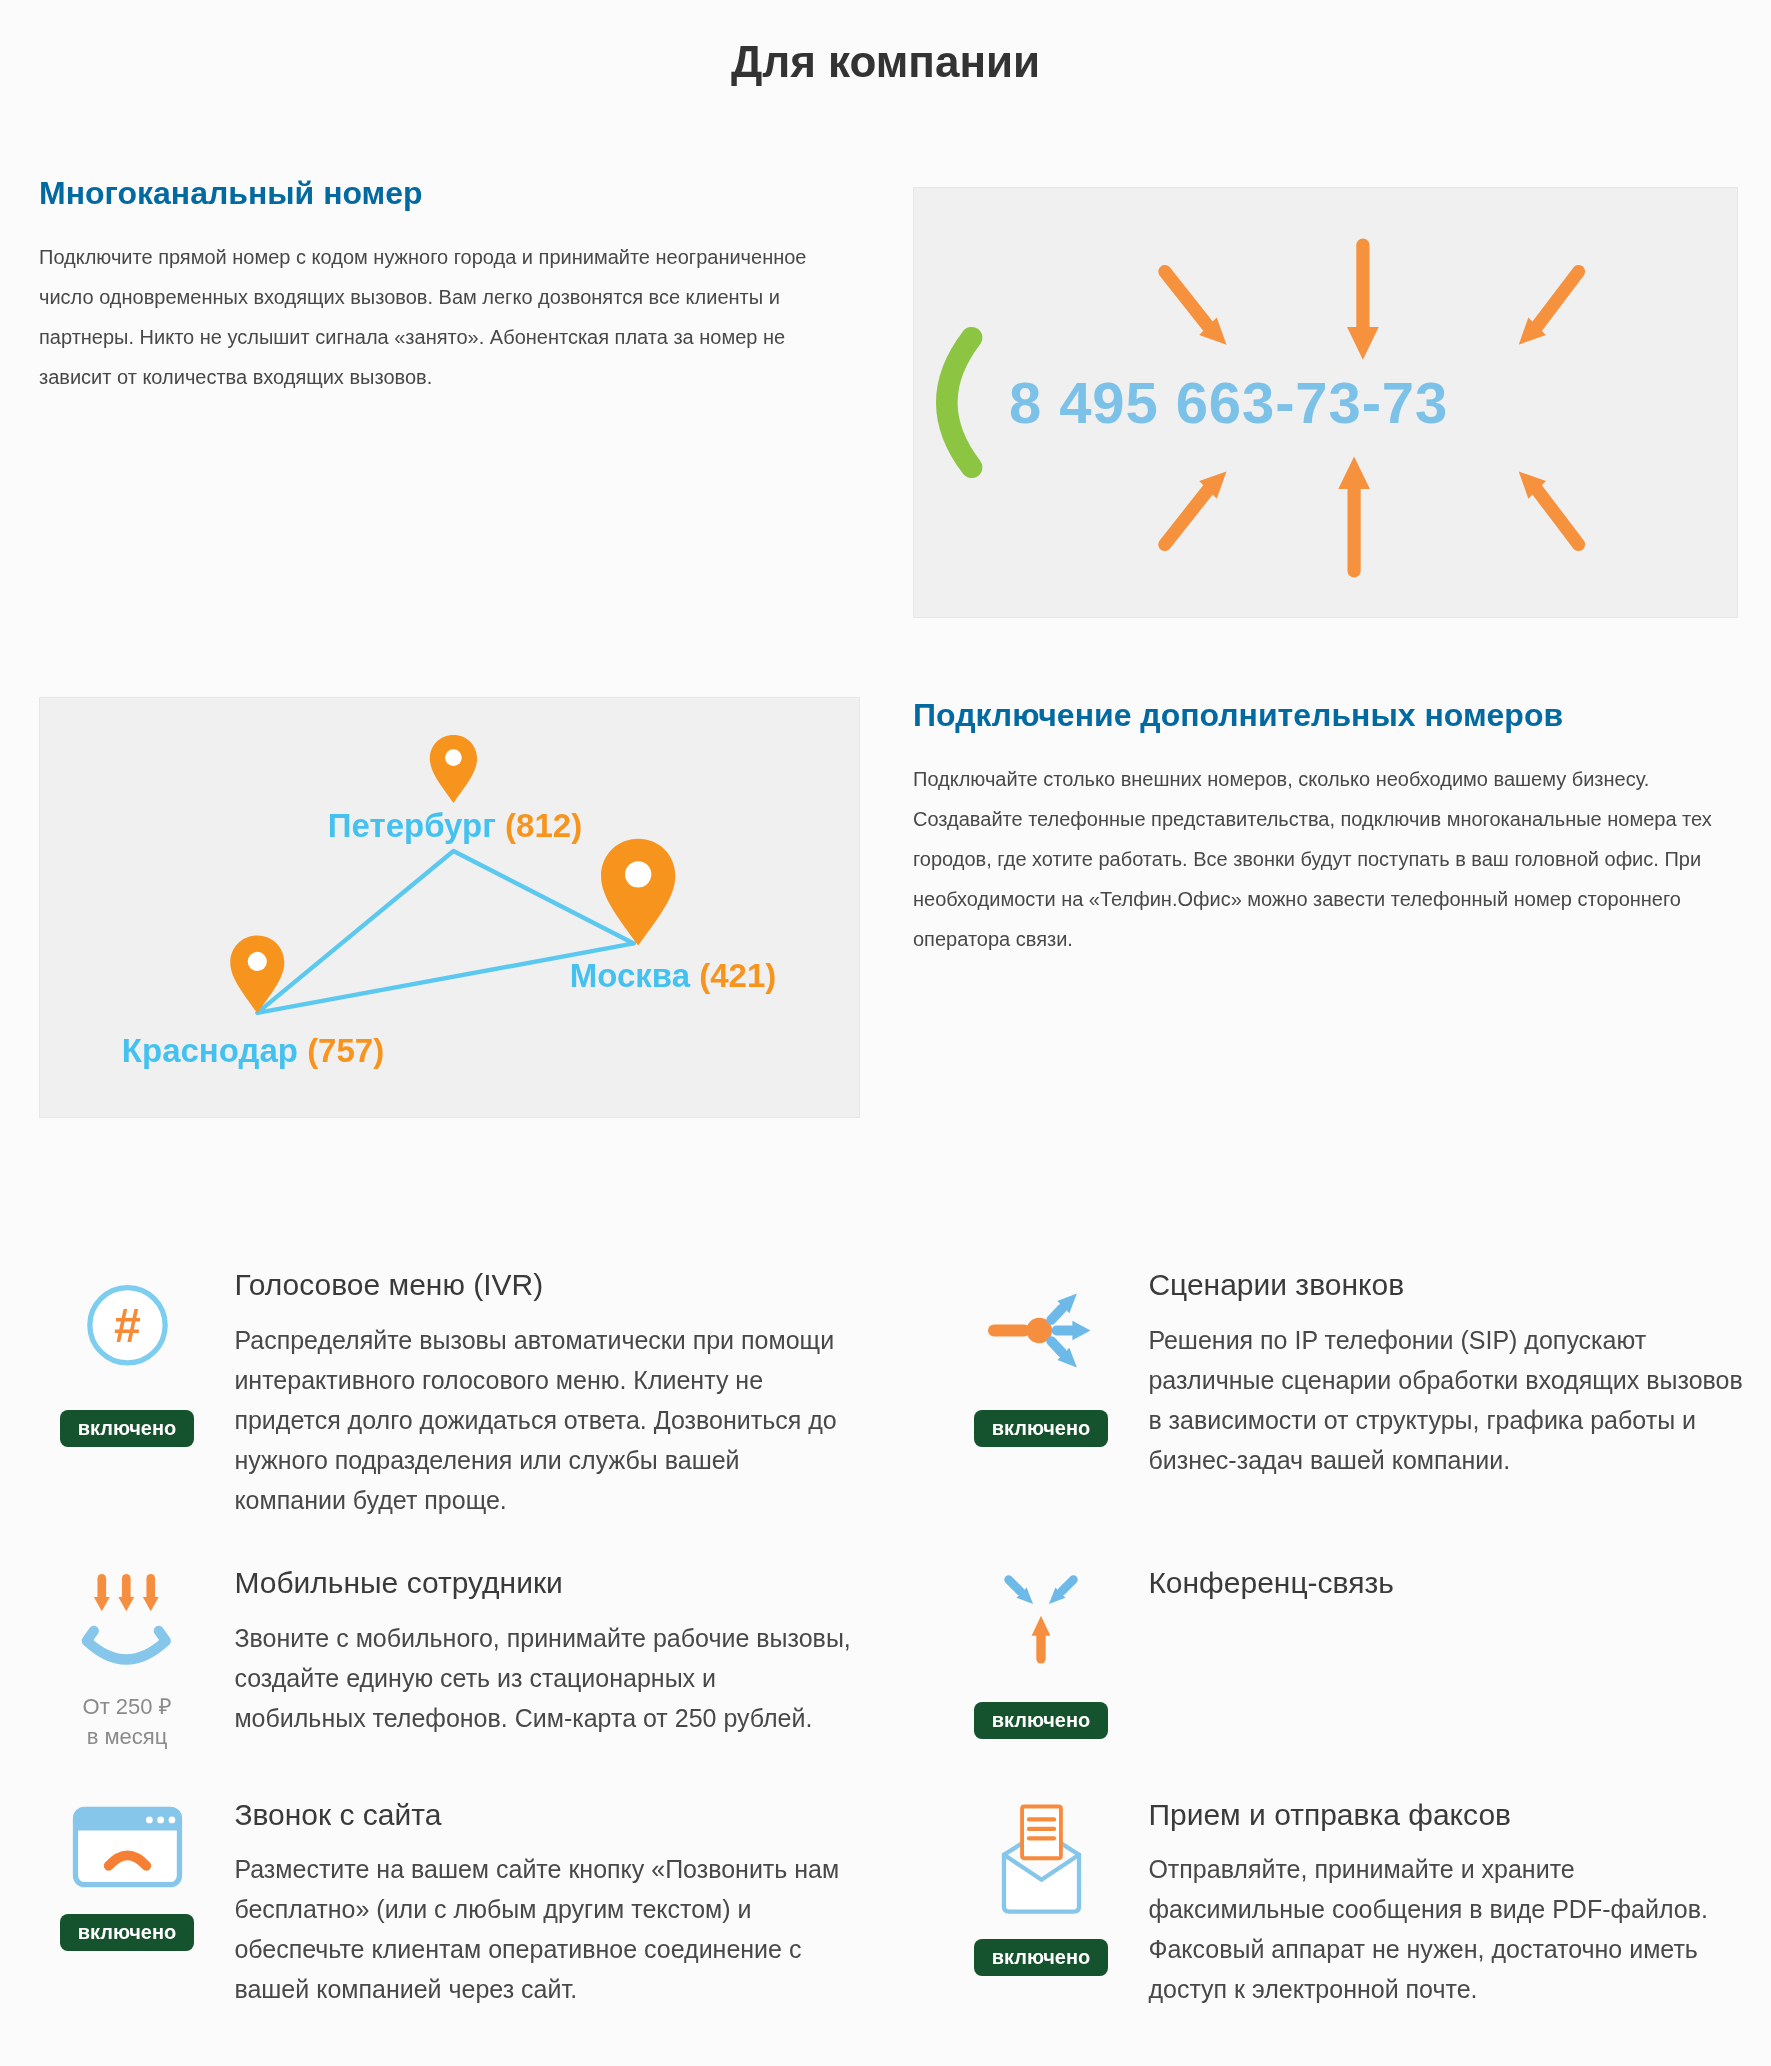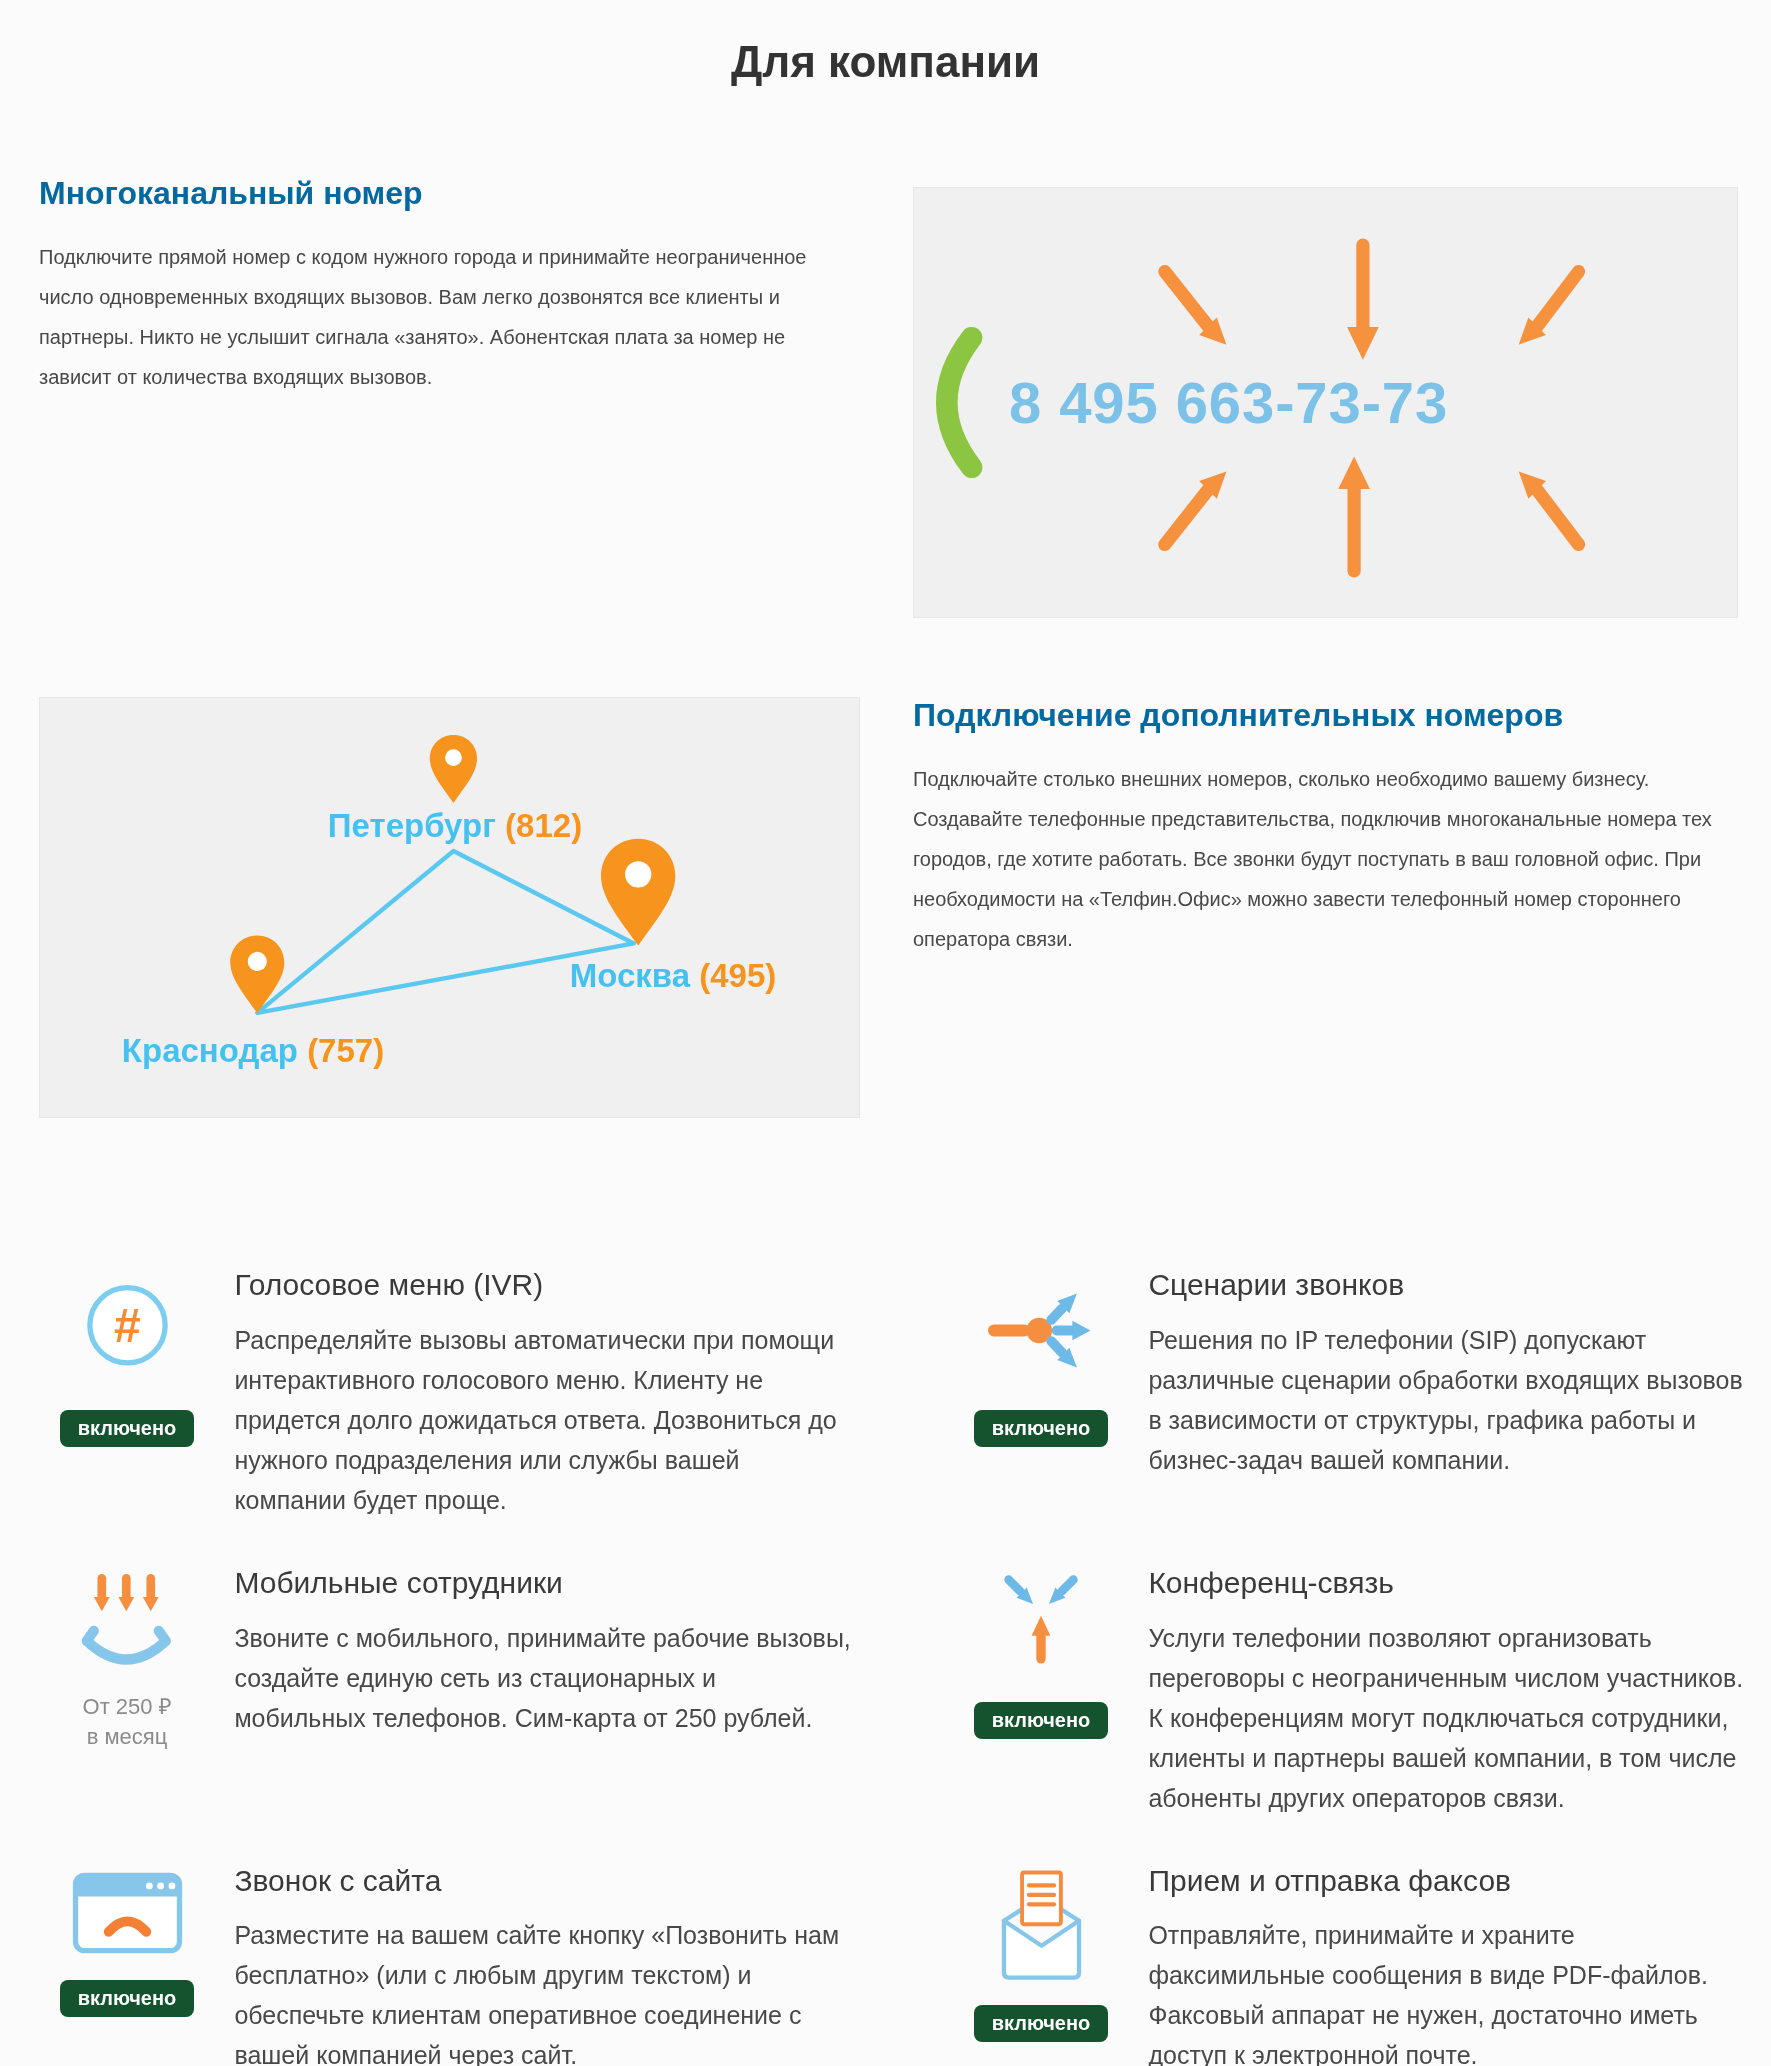--- a/index.html
+++ b/index.html
@@ -95,21 +95,21 @@
           <circle cx="50" cy="46" r="17" fill="#fff"></circle>
         </g>
       </g>
     </svg>
     <div class="city-label lbl-petersburg">
       <span class="city">Петербург</span>
       <span class="code">(812)</span>
     </div>
     <div class="city-label lbl-moscow">
       <span class="city">Москва</span>
-      <span class="code">(495)</span>
+      <span class="code">(421)</span>
     </div>
     <div class="city-label lbl-krasnodar">
       <span class="city">Краснодар</span>
       <span class="code">(757)</span>
     </div>
   </div>
   <div>
     <h2 class="sec-heading">Подключение дополнительных номеров</h2>
     <p class="sec-body">Подключайте столько внешних номеров, сколько необходимо вашему бизнесу. Создавайте телефонные представительства, подключив многоканальные номера тех городов, где хотите работать. Все звонки будут поступать в ваш головной офис. При необходимости на «Телфин.Офис» можно завести телефонный номер стороннего оператора связи.</p>
   </div>
@@ -192,21 +192,20 @@
         </g>
         <g stroke="#f68e3f" stroke-width="13" stroke-linecap="round" fill="#f68e3f">
           <line x1="75" y1="122" x2="75" y2="88"></line>
             <polygon points="75,62 62,90 88,90" stroke="none"></polygon>
         </g>
       </svg>
       <span class="badge">включено</span>
     </div>
     <div>
       <h3>Конференц-связь</h3>
-      <p>Услуги телефонии позволяют организовать переговоры с неограниченным числом участников. К конференциям могут подключаться сотрудники, клиенты и партнеры вашей компании, в том числе абоненты других операторов связи.</p>
     </div>
   </div>
 
   <div class="feature">
     <div class="feature-media">
       <svg width="113" height="88" viewBox="0 0 150 110">
         <rect x="6" y="5" width="138" height="100" rx="12" fill="#fff" stroke="#85c6ea" stroke-width="7"></rect>
         <path d="M6,17 q0,-12 12,-12 h114 q12,0 12,12 v16 H6 Z" fill="#85c6ea"></path>
         <circle cx="104" cy="19" r="4.5" fill="#fff"></circle>
         <circle cx="119" cy="19" r="4.5" fill="#fff"></circle>

